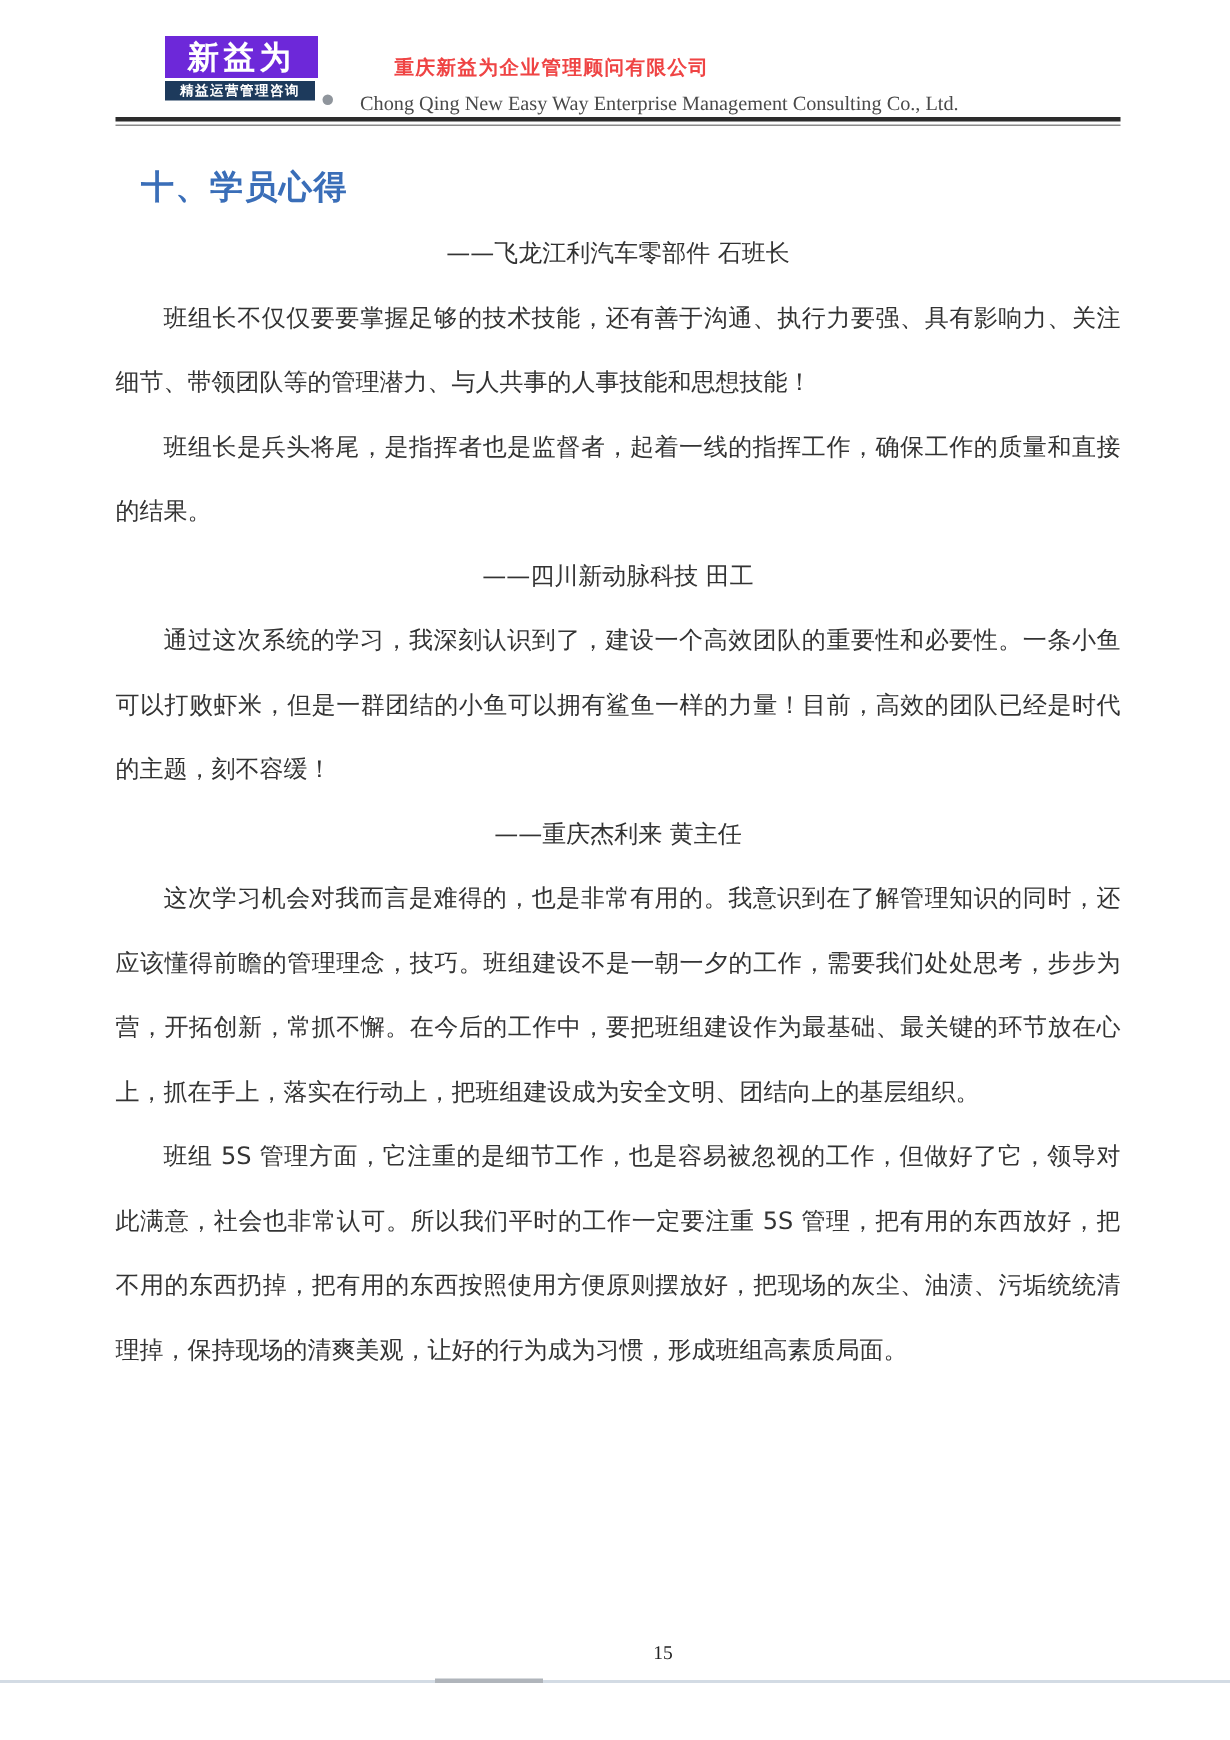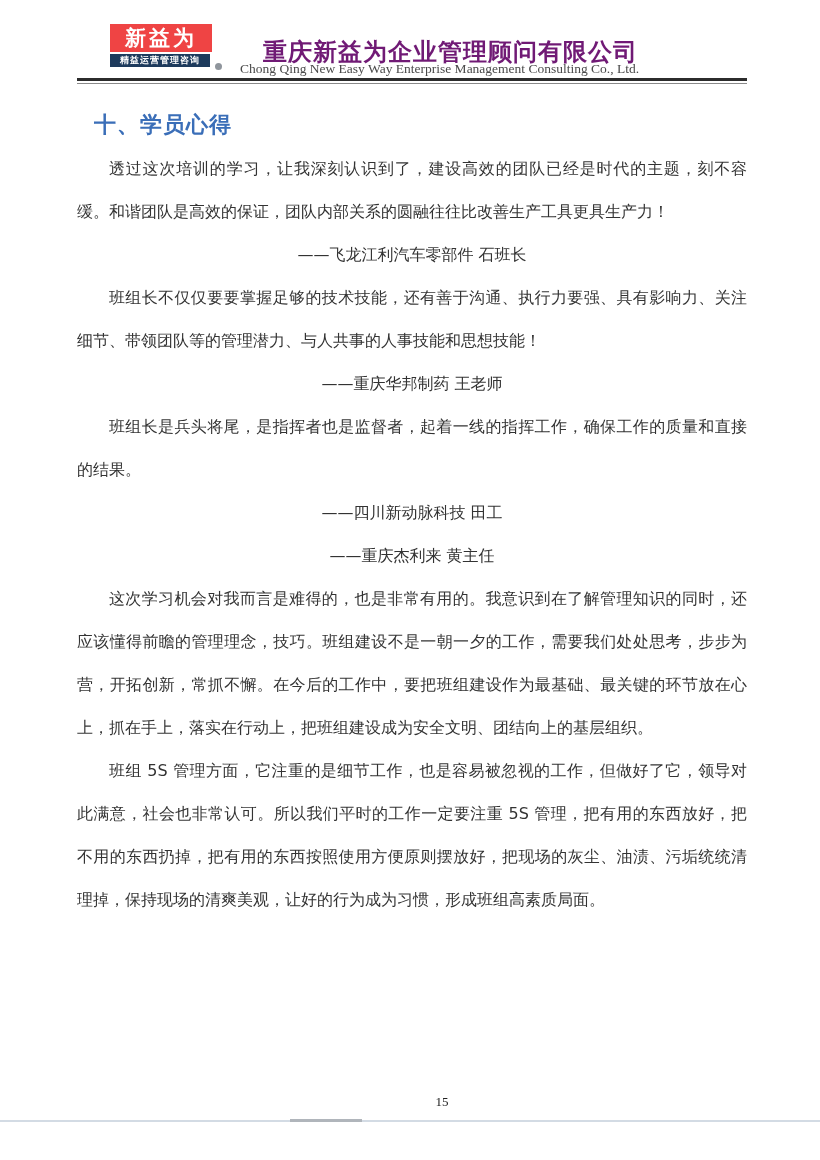--- a/index.html
+++ b/index.html
@@ -21,21 +21,21 @@
     width:100px;height:13px;background:#1d3a5c;color:#fff;
     margin-top:2px;display:flex;align-items:center;justify-content:center;
     font-size:9px;font-weight:bold;letter-spacing:1px;white-space:nowrap;
   }
   .logo-dot{
     position:absolute;right:-10px;bottom:-3px;width:7px;height:7px;
     border-radius:50%;background:#8f959c;
   }
   .company-cn{
     position:absolute;left:263px;top:36px;
-    font-size:24px;font-weight:bold;color:#701a75;letter-spacing:1px;
+    font-size:13px;font-weight:bold;color:#ef4444;letter-spacing:1px;
     white-space:nowrap;
   }
   .company-en{
     position:absolute;left:240px;top:61px;
     font-family:"Liberation Serif","DejaVu Serif",serif;
     font-size:13.5px;color:#4a4a4a;white-space:nowrap;text-align:center;
   }
   .header-rule{
     position:absolute;left:77px;top:78px;width:670px;height:2px;
     border-top:3px solid #2c2c2c;border-bottom:1px solid #8a8a8a;
@@ -67,41 +67,40 @@
     position:absolute;left:290px;top:1119px;width:72px;height:3px;
     background:#b0b5bb;
   }
 </style>
 </head>
 <body>
 
 <div class="page">
 
   <div class="logo">
-    <div class="logo-main" style="background: #ef4444;">新益为</div>
+    <div class="logo-main" style="background: #6d28d9;">新益为</div>
     <div class="logo-band" style="background: rgb(29, 58, 92);">精益运营管理咨询</div>
     <span class="logo-dot"></span>
   </div>
   <div class="company-cn">重庆新益为企业管理顾问有限公司</div>
   <div class="company-en">Chong Qing New Easy Way Enterprise Management Consulting Co., Ltd.</div>
   <div class="header-rule"></div>
 
   <div class="section-title" style="color: rgb(58, 110, 184);">十、学员心得</div>
 
   <div class="content" style="color: rgb(51, 51, 51);">
 
-    <p class="para">透过这次培训的学习，让我深刻认识到了，建设高效的团队已经是时代的主题，刻不容缓。和谐团队是高效的保证，团队内部关系的圆融往往比改善生产工具更具生产力！</p>
     <p class="attr">——飞龙江利汽车零部件 石班长</p>
 
     <p class="para">班组长不仅仅要要掌握足够的技术技能，还有善于沟通、执行力要强、具有影响力、关注细节、带领团队等的管理潜力、与人共事的人事技能和思想技能！</p>
-    <p class="attr">——重庆华邦制药 王老师</p>
 
     <p class="para">班组长是兵头将尾，是指挥者也是监督者，起着一线的指挥工作，确保工作的质量和直接的结果。</p>
     <p class="attr">——四川新动脉科技 田工</p>
 
+    <p class="para">通过这次系统的学习，我深刻认识到了，建设一个高效团队的重要性和必要性。一条小鱼可以打败虾米，但是一群团结的小鱼可以拥有鲨鱼一样的力量！目前，高效的团队已经是时代的主题，刻不容缓！</p>
     <p class="attr">——重庆杰利来 黄主任</p>
 
     <p class="para">这次学习机会对我而言是难得的，也是非常有用的。我意识到在了解管理知识的同时，还应该懂得前瞻的管理理念，技巧。班组建设不是一朝一夕的工作，需要我们处处思考，步步为营，开拓创新，常抓不懈。在今后的工作中，要把班组建设作为最基础、最关键的环节放在心上，抓在手上，落实在行动上，把班组建设成为安全文明、团结向上的基层组织。</p>
 
     <p class="para">班组 5S 管理方面，它注重的是细节工作，也是容易被忽视的工作，但做好了它，领导对此满意，社会也非常认可。所以我们平时的工作一定要注重 5S 管理，把有用的东西放好，把不用的东西扔掉，把有用的东西按照使用方便原则摆放好，把现场的灰尘、油渍、污垢统统清理掉，保持现场的清爽美观，让好的行为成为习惯，形成班组高素质局面。</p>
 
   </div>
 
   <div class="page-number">15</div>
   <div class="footer-line"></div>

